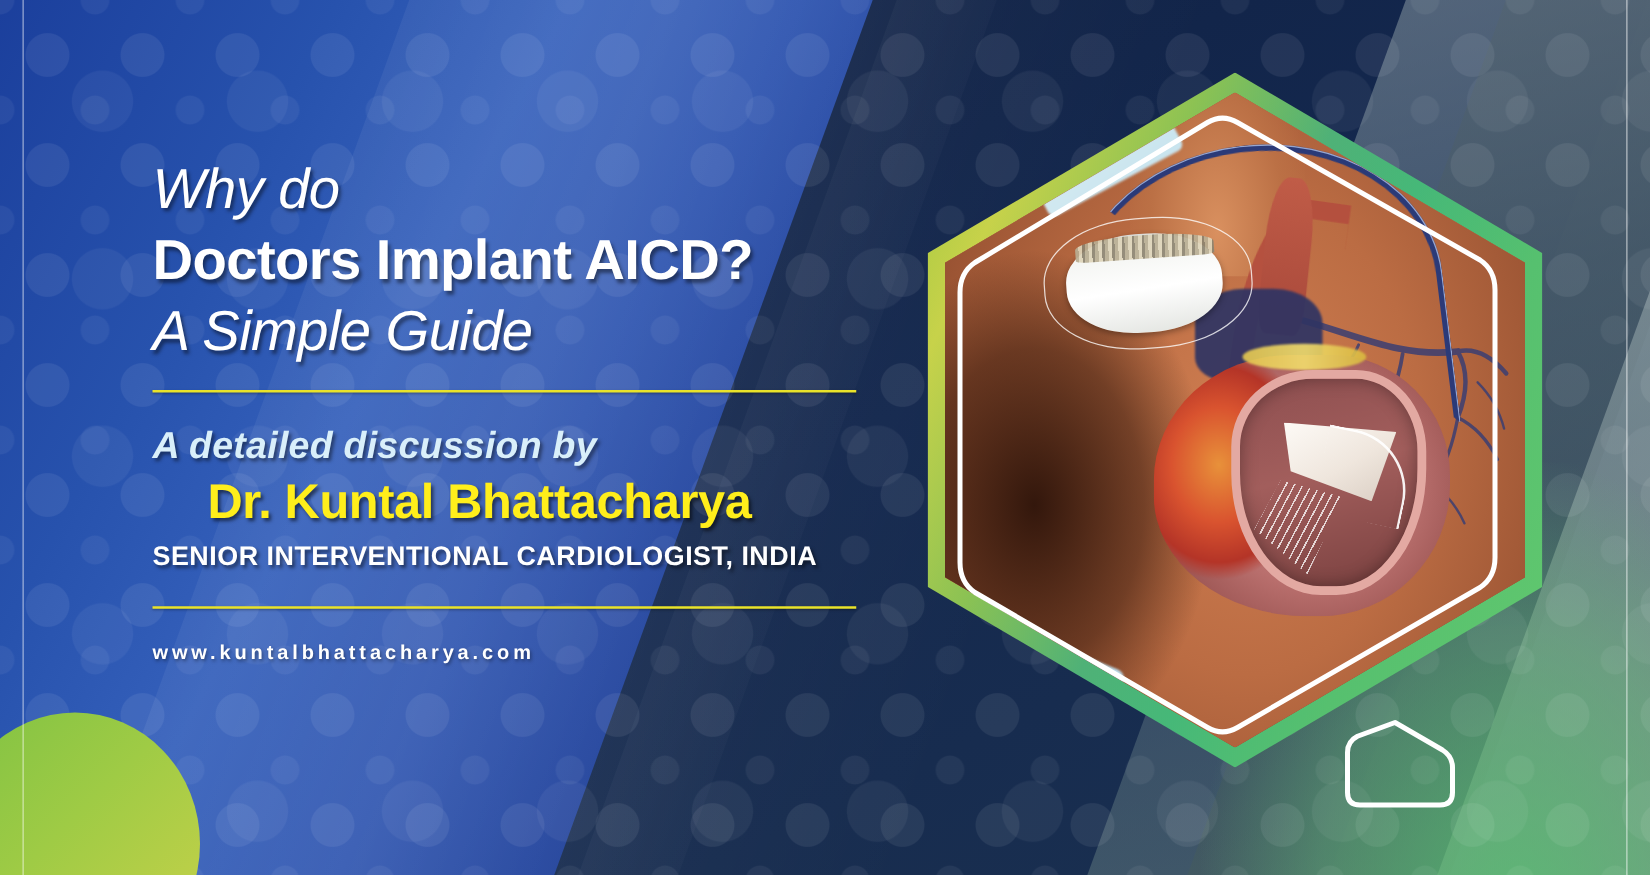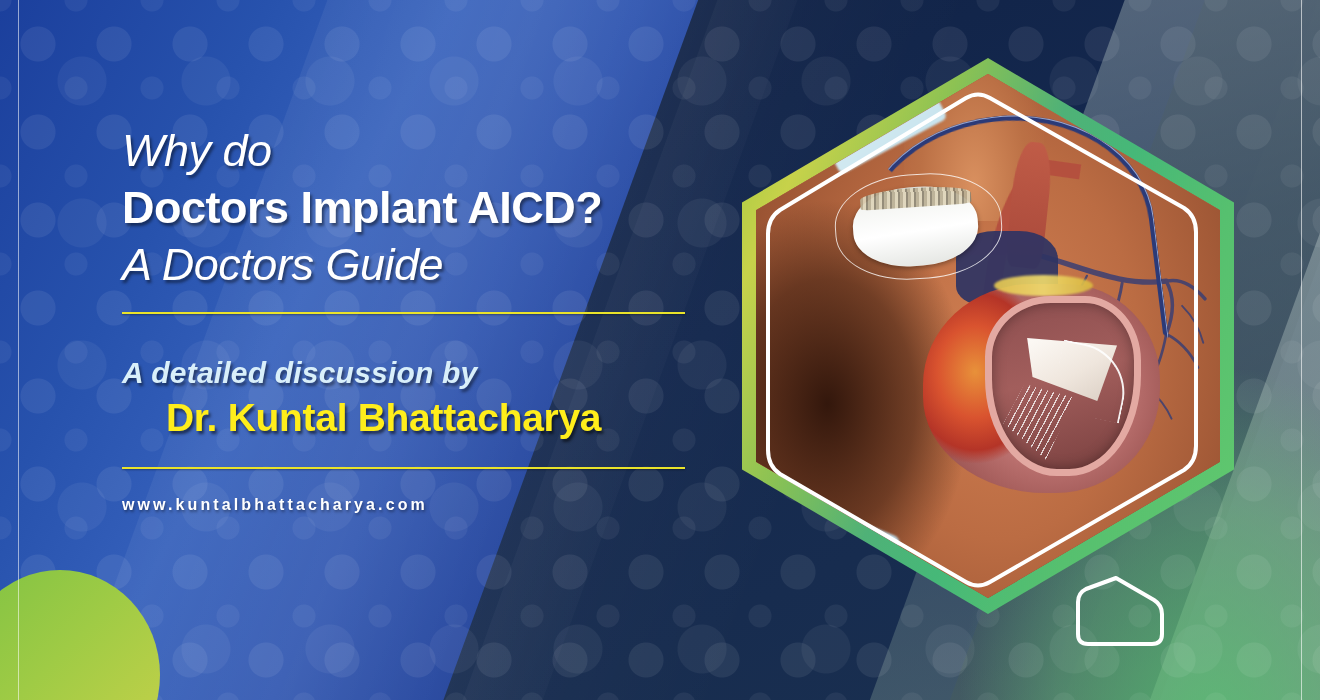--- a/index.html
+++ b/index.html
@@ -128,21 +128,21 @@
 
   .divider{
     width:563px; height:2px;
     background:#e9e32a;
     box-shadow:0 1px 2px rgba(0,0,0,0.35);
   }
   .divider-top{ margin-top:24px; }
   .divider-bottom{ margin-top:27px; }
 
   .byline{
-    margin-top:42px;
+    margin-top:26px;
     font-size:30px; font-style:italic; font-weight:700;
     color:#d9effa;
     text-shadow:2px 3px 3px rgba(0,0,0,0.45);
     letter-spacing:0.2px;
     white-space:nowrap;
   }
   .docname{
     margin-top:6px;
     font-size:39px; font-weight:700;
     color:#ffee1b;
@@ -418,25 +418,26 @@
   <div class="hex-outline">
     <svg viewBox="0 0 540 600" preserveAspectRatio="none">
       <path d="M272,56 L466,166 Q478,174 478,190 L478,404 Q478,420 466,428 L272,540 Q260,547 248,540 L62,432 Q50,424 50,408 L50,192 Q50,176 62,168 L248,56 Q260,49 272,56 Z" fill="none" stroke="#ffffff" stroke-width="4" stroke-linejoin="round"></path>
       <path d="M398,536 L436,558 Q444,563 444,572 L444,592 Q444,602 434,602 L370,602 Q360,602 360,592 L360,560 Q360,551 368,547 Z" fill="none" stroke="#ffffff" stroke-width="4" stroke-linejoin="round"></path>
     </svg>
   </div>
 
   <div class="content">
     <div class="title-line t1">Why do</div>
     <div class="title-line t2">Doctors Implant AICD?</div>
-    <div class="title-line t3">A Doctors Guide</div>
+    <div class="title-line t3">A Simple Guide</div>
 
     <div class="divider divider-top"></div>
 
     <div class="byline">A detailed discussion by</div>
     <div class="docname">Dr. Kuntal Bhattacharya</div>
+    <div class="credential">SENIOR INTERVENTIONAL CARDIOLOGIST, INDIA</div>
 
     <div class="divider divider-bottom"></div>
 
     <div class="website">www.kuntalbhattacharya.com</div>
   </div>
 
 </div>
 
 </body></html>

